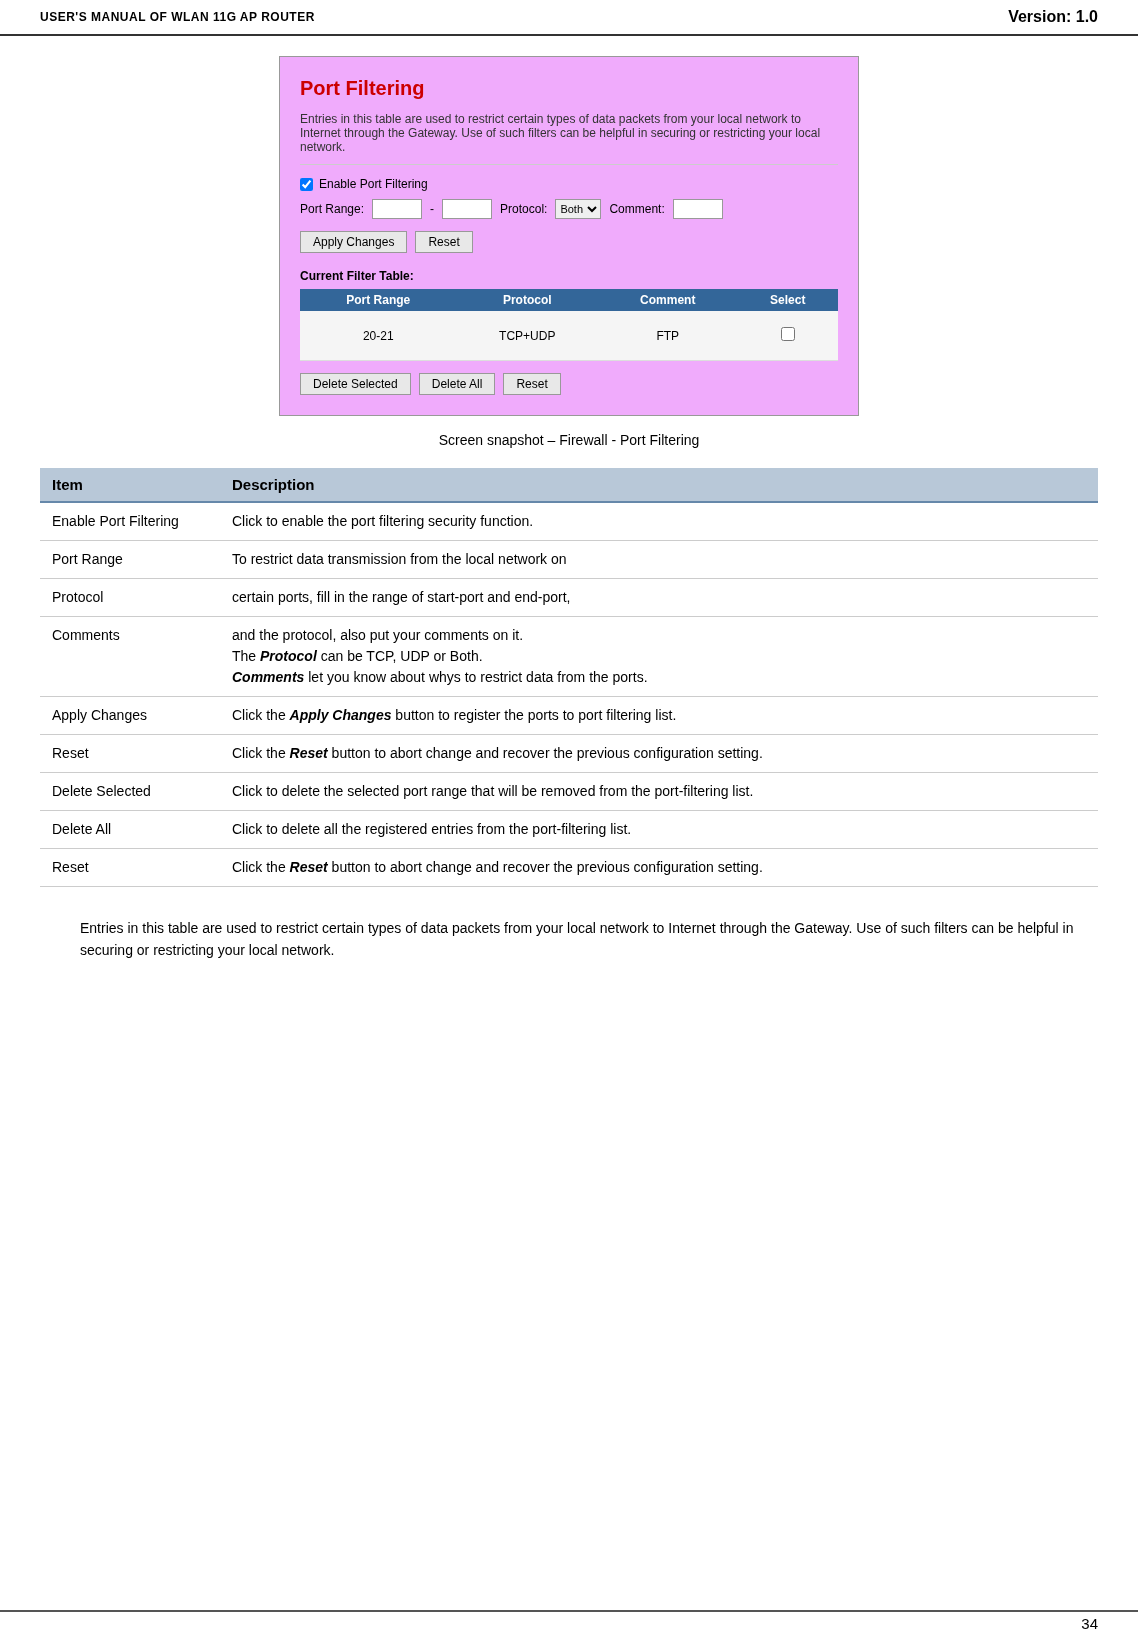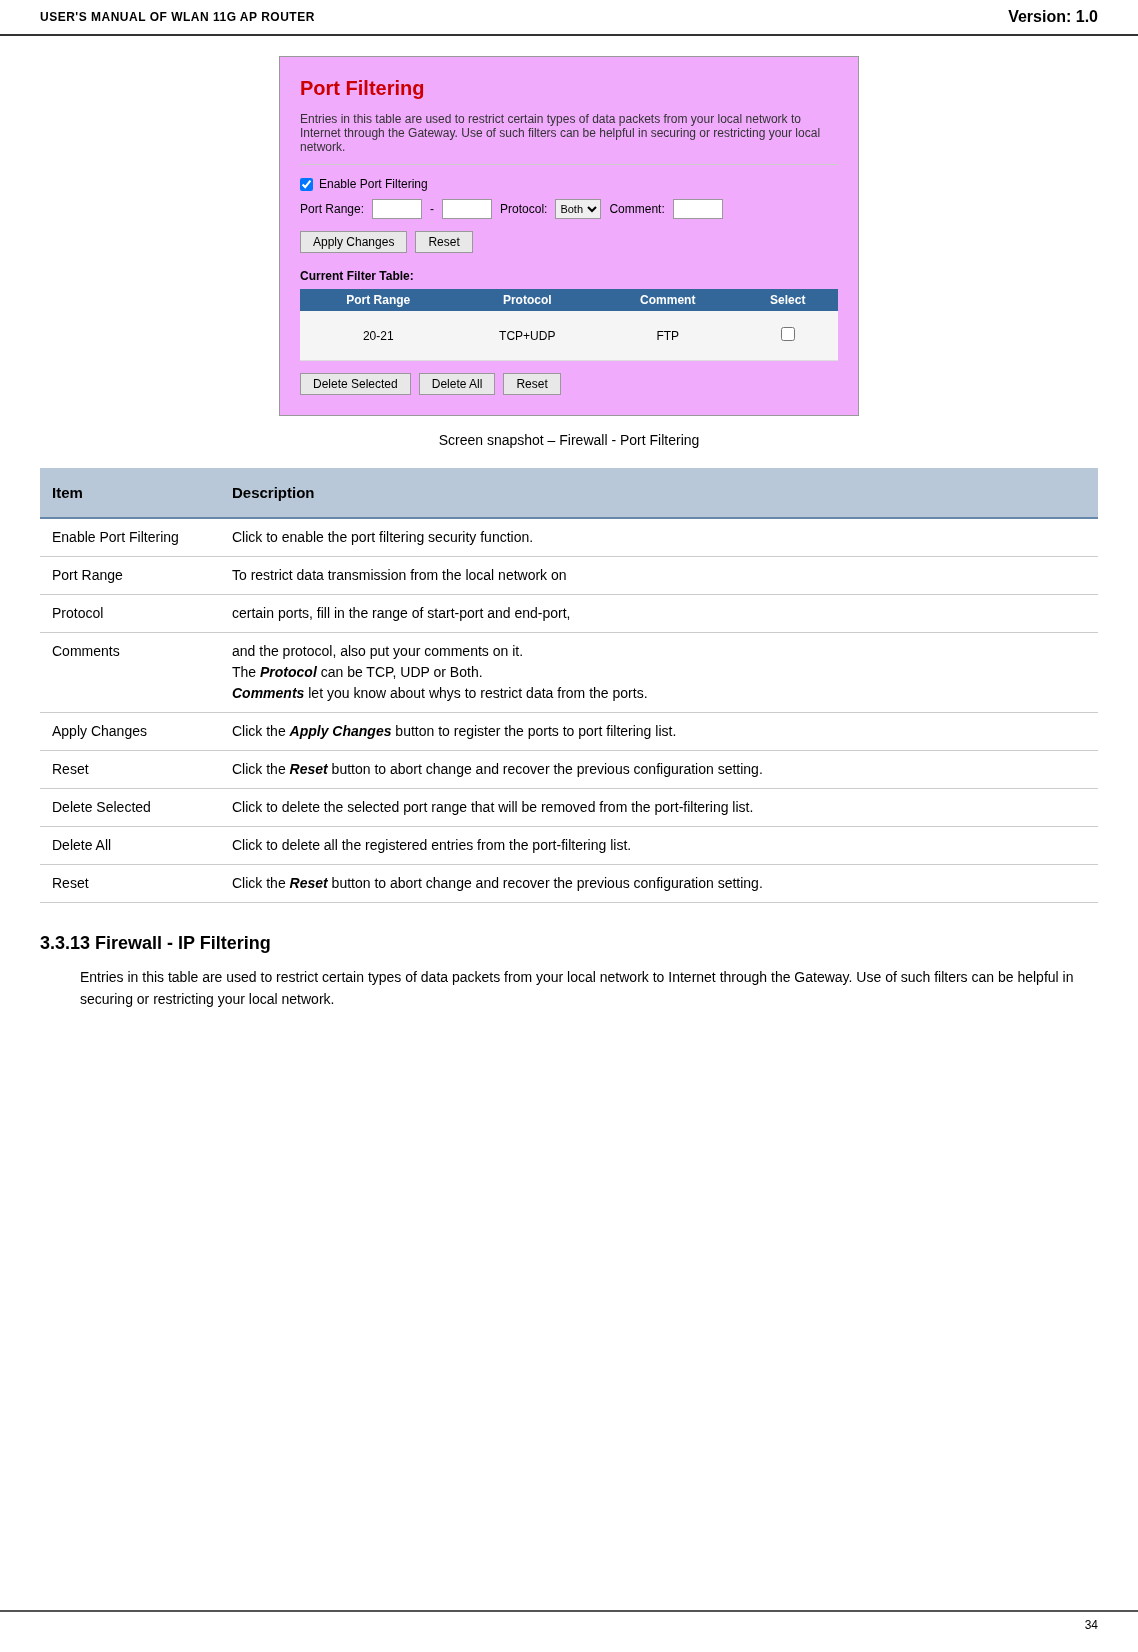--- a/index.html
+++ b/index.html
@@ -142,21 +142,21 @@
     }
 
     
     .desc-table {
       width: 100%;
       border-collapse: collapse;
       margin-bottom: 30px;
     }
     .desc-table th {
       background: #b8c8d8;
-      padding: 16px 12px;
+      padding: 8px 12px;
       text-align: left;
       font-size: 15px;
       font-weight: bold;
       border-bottom: 2px solid #6688aa;
     }
     .desc-table td {
       padding: 8px 12px;
       vertical-align: top;
       border-bottom: 1px solid #ccc;
       font-size: 14px;
@@ -181,21 +181,21 @@
       padding-left: 40px;
       font-size: 14px;
       line-height: 1.6;
     }
 
     
     .page-footer {
       position: absolute;
       bottom: 20px;
       right: 40px;
-      font-size: 12px;
+      font-size: 15px;
     }
 
     
     .bottom-border {
       position: absolute;
       bottom: 40px;
       left: 0;
       right: 0;
       height: 2px;
       background: #555;
@@ -329,20 +329,19 @@
 
       <tr>
         <td>Reset</td>
         <td>
           Click the <span class="bold-italic">Reset</span> button to abort change and recover the previous configuration setting.
         </td>
       </tr>
     </tbody>
   </table>
 
-  <div class="section-heading">3.3.13  Firewall - IP Filtering</div>
   <div class="section-body">Entries in this table are used to restrict certain types of data packets from your local network to Internet through the Gateway. Use of such filters can be helpful in securing or restricting your local network.</div>
 
 </div>
 
 <div class="bottom-border"></div>
 
 <div class="page-footer">34</div>
 
 </body></html>

